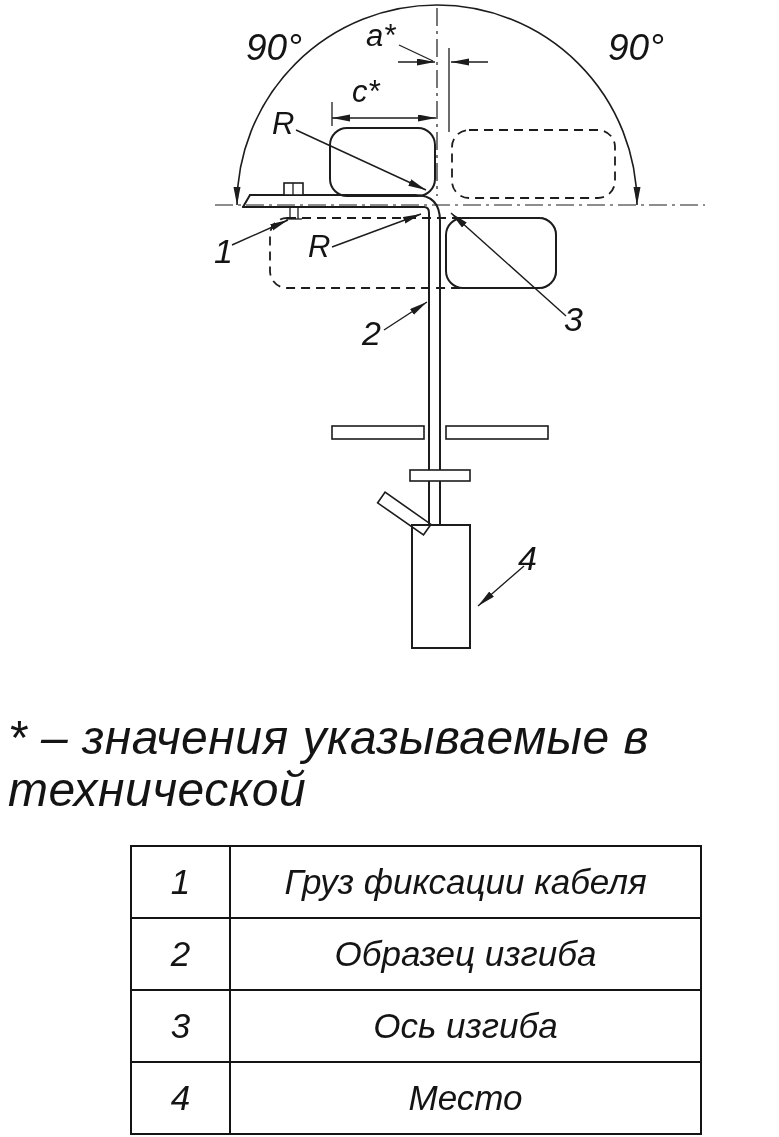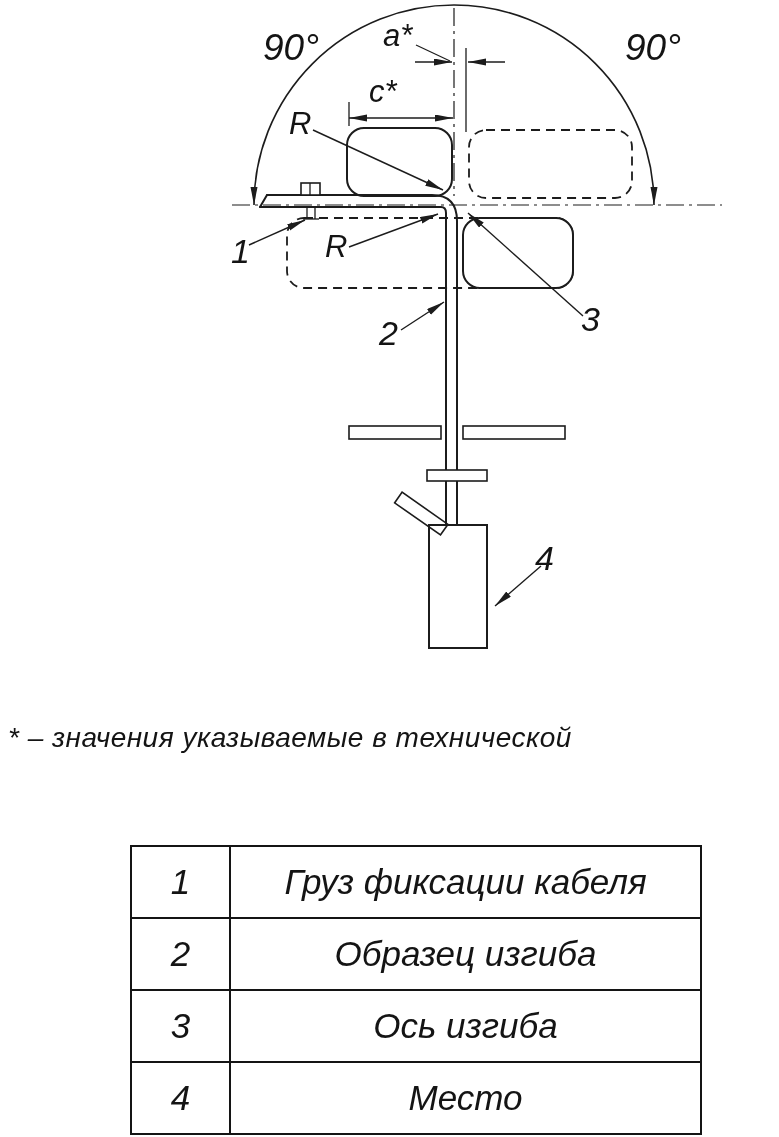--- a/index.html
+++ b/index.html
@@ -1,35 +1,35 @@
 <!DOCTYPE html>
 <html><head>
 <meta charset="utf-8">
 <style>
   html,body{margin:0;padding:0;}
   body{
     width:779px;height:1137px;background:#ffffff;position:relative;
     font-family:"Liberation Sans",sans-serif;color:#141414;overflow:hidden;
   }
-  .page{position:absolute;inset:0;padding-left:17px;}
+  .page{position:absolute;inset:0;}
   svg{display:block;}
   .s2{stroke:#1c1c1c;stroke-width:2;fill:none;stroke-linecap:round;}
   .s16{stroke:#1c1c1c;stroke-width:1.6;fill:none;}
   .s13{stroke:#1c1c1c;stroke-width:1.3;fill:none;}
   .cl{stroke:#1c1c1c;stroke-width:1.2;fill:none;stroke-dasharray:18 5 3 5;}
   .dash{stroke:#1c1c1c;stroke-width:1.8;fill:none;stroke-dasharray:9 6;}
   .dim{stroke:#1c1c1c;stroke-width:1.4;fill:none;}
   .wfill{fill:#ffffff;}
   .ti{font-family:"Liberation Sans",sans-serif;font-style:italic;fill:#141414;}
   .t37{font-size:37px;}
   .t31{font-size:31px;}
   .t34{font-size:34px;}
   .footnote{
     position:absolute;left:8px;top:712px;width:770px;
-    font-style:italic;font-size:28px;line-height:52px;letter-spacing:0.5px;
+    font-style:italic;font-size:48px;line-height:52px;letter-spacing:0.5px;
   }
   .legend{
     position:absolute;left:130px;top:845px;width:572px;
     border-collapse:collapse;table-layout:fixed;
   }
   .legend td{
     border:2px solid #141414;height:70px;text-align:center;vertical-align:middle;
     font-style:italic;font-size:35px;padding:0 6px;
   }
   .legend td.num{width:85px;}

